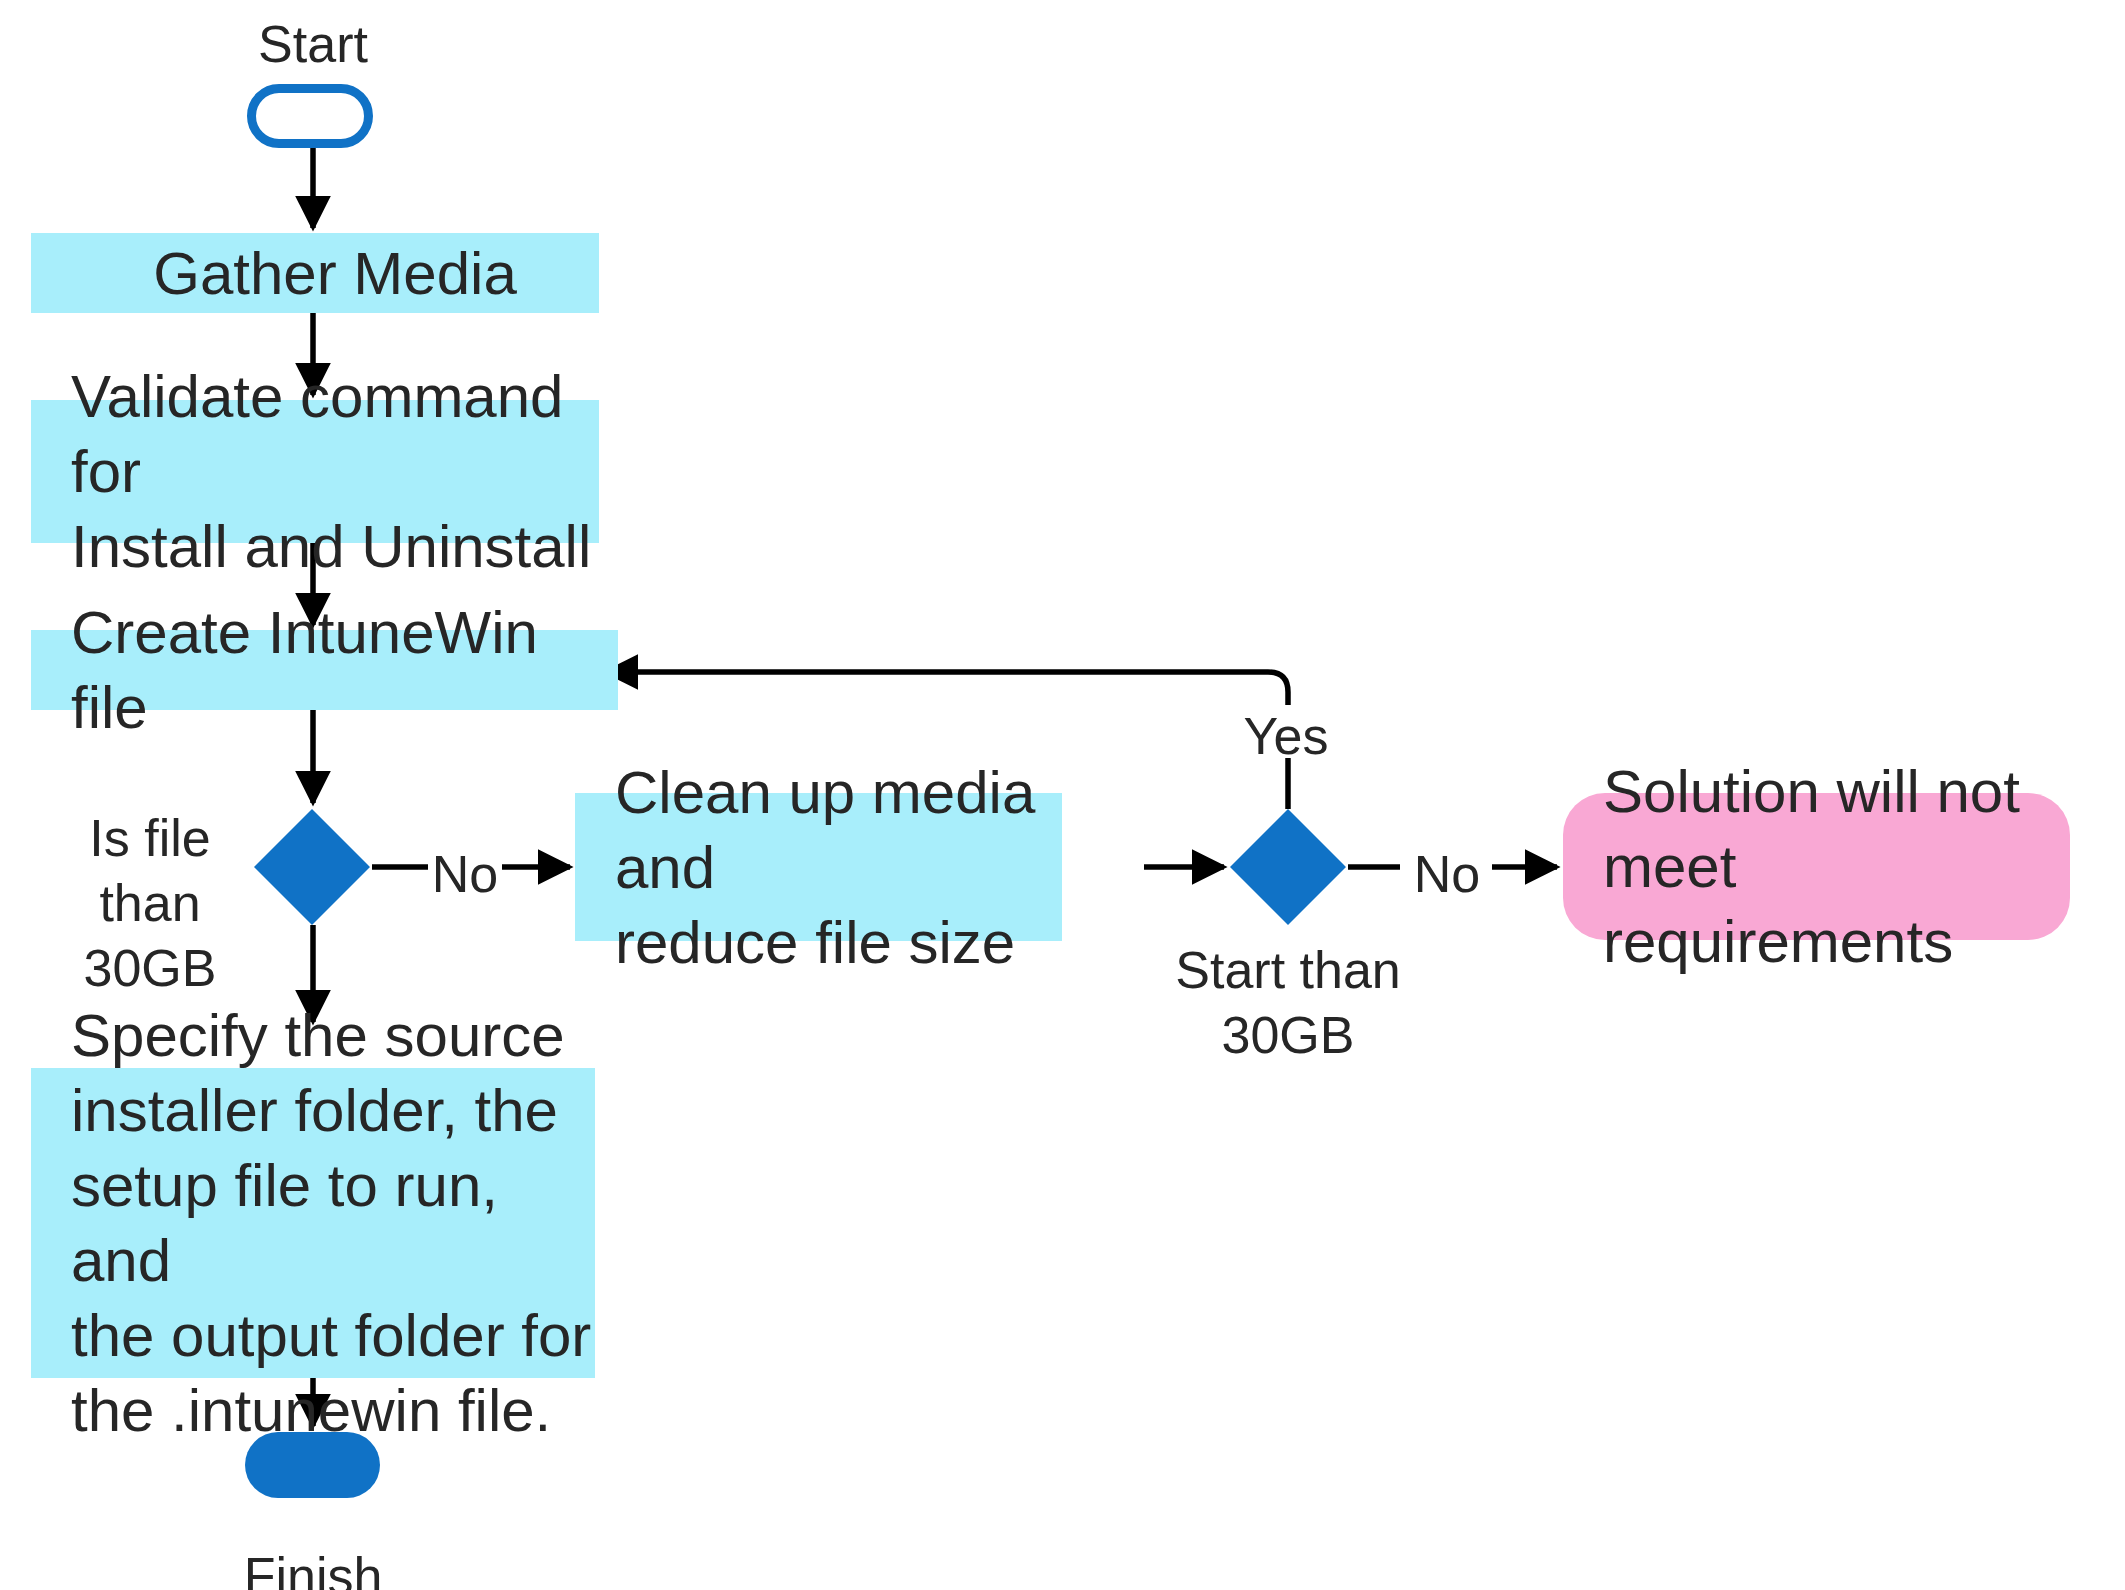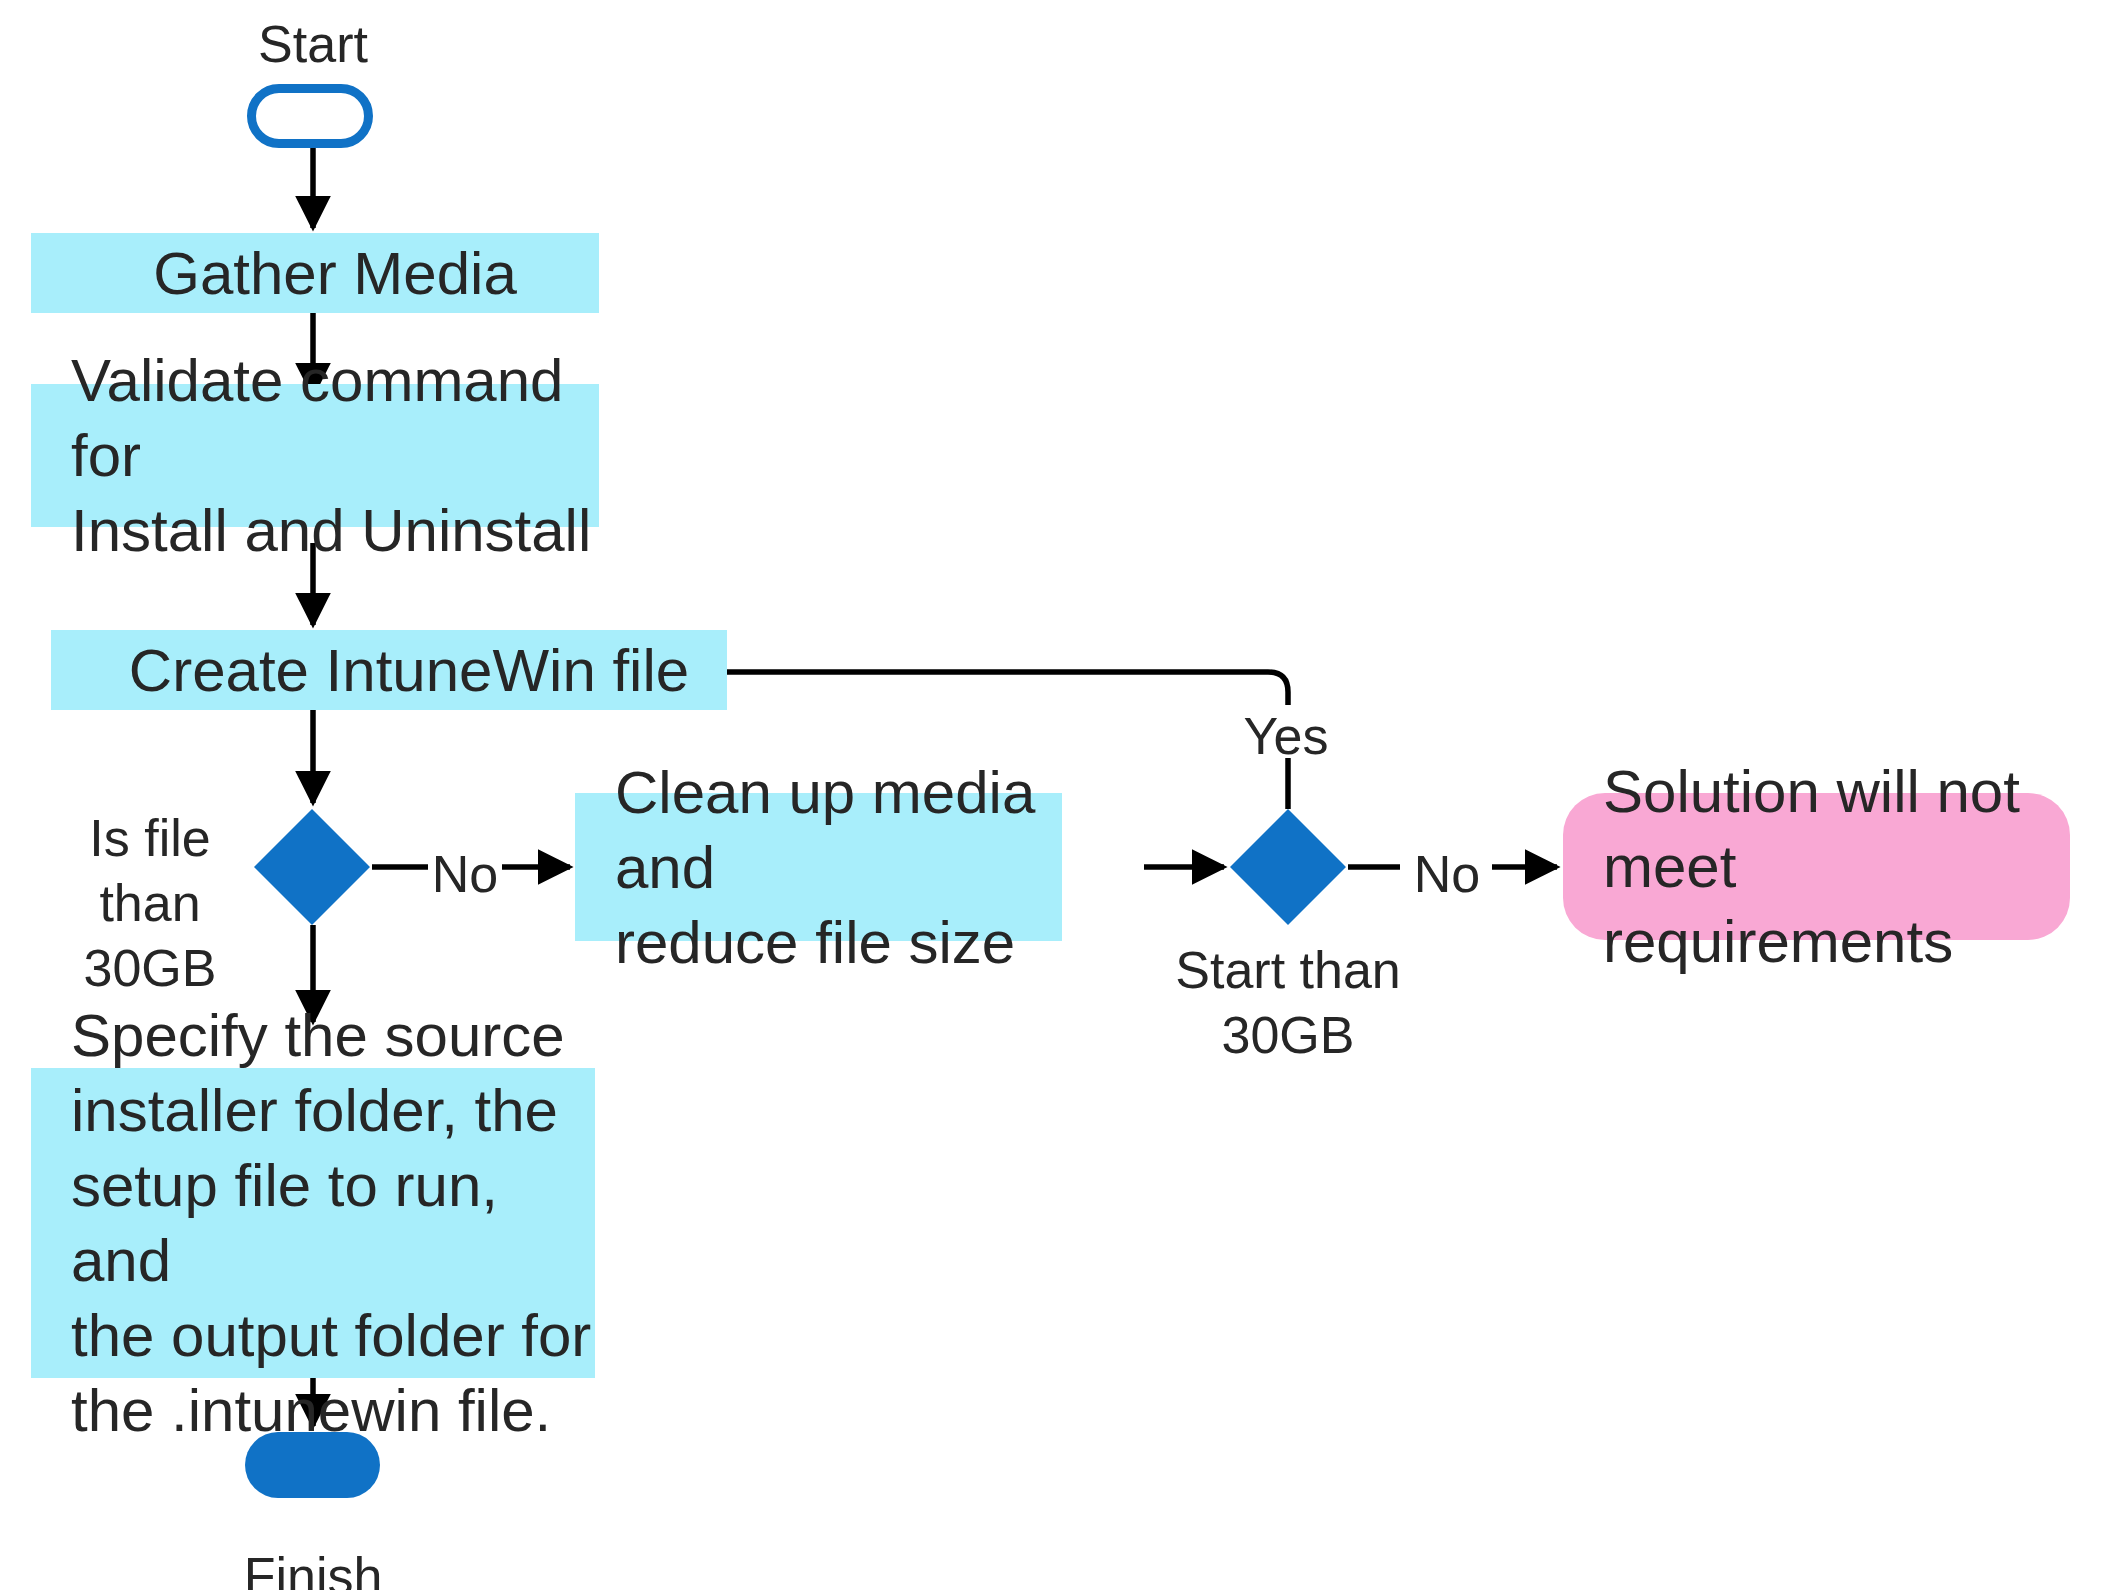--- a/index.html
+++ b/index.html
@@ -87,24 +87,24 @@
       <path d="M 1288 705 L 1288 692 Q 1288 672 1268 672 L 606 672" marker-end="url(#arrow)"></path>
       <path d="M 313 1338 L 313 1426" marker-end="url(#arrow)"></path>
     </g>
   </svg>
 
   <div class="flabel" style="left:163px; top:12px; width:300px;">Start</div>
   <div class="pill-start" style="left:247px; top:84px; width:126px; height:64px;"></div>
 
   <div class="node process" style="left:31px; top:233px; width:568px; height:80px;">Gather Media</div>
 
-  <div class="node process" style="left:31px; top:384px; width:568px; height:143px;">Validate command for
+  <div class="node process" style="left:31px; top:400px; width:568px; height:143px;">Validate command for
 Install and Uninstall</div>
 
-  <div class="node process" style="left:31px; top:630px; width:676px; height:80px;margin-left:20px;">Create IntuneWin file</div>
+  <div class="node process" style="left:31px; top:630px; width:587px; height:80px;">Create IntuneWin file</div>
 
   <div class="diamond" style="left:271px; top:826px;"></div>
   <div class="flabel" style="left:45px; top:806px; width:210px;">Is file
 than 30GB</div>
   <div class="flabel" style="left:410px; top:842px; width:110px;">No</div>
 
   <div class="node process" style="left:575px; top:793px; width:487px; height:148px;">Clean up media and
 reduce file size</div>
 
   <div class="diamond" style="left:1247px; top:826px;"></div>

